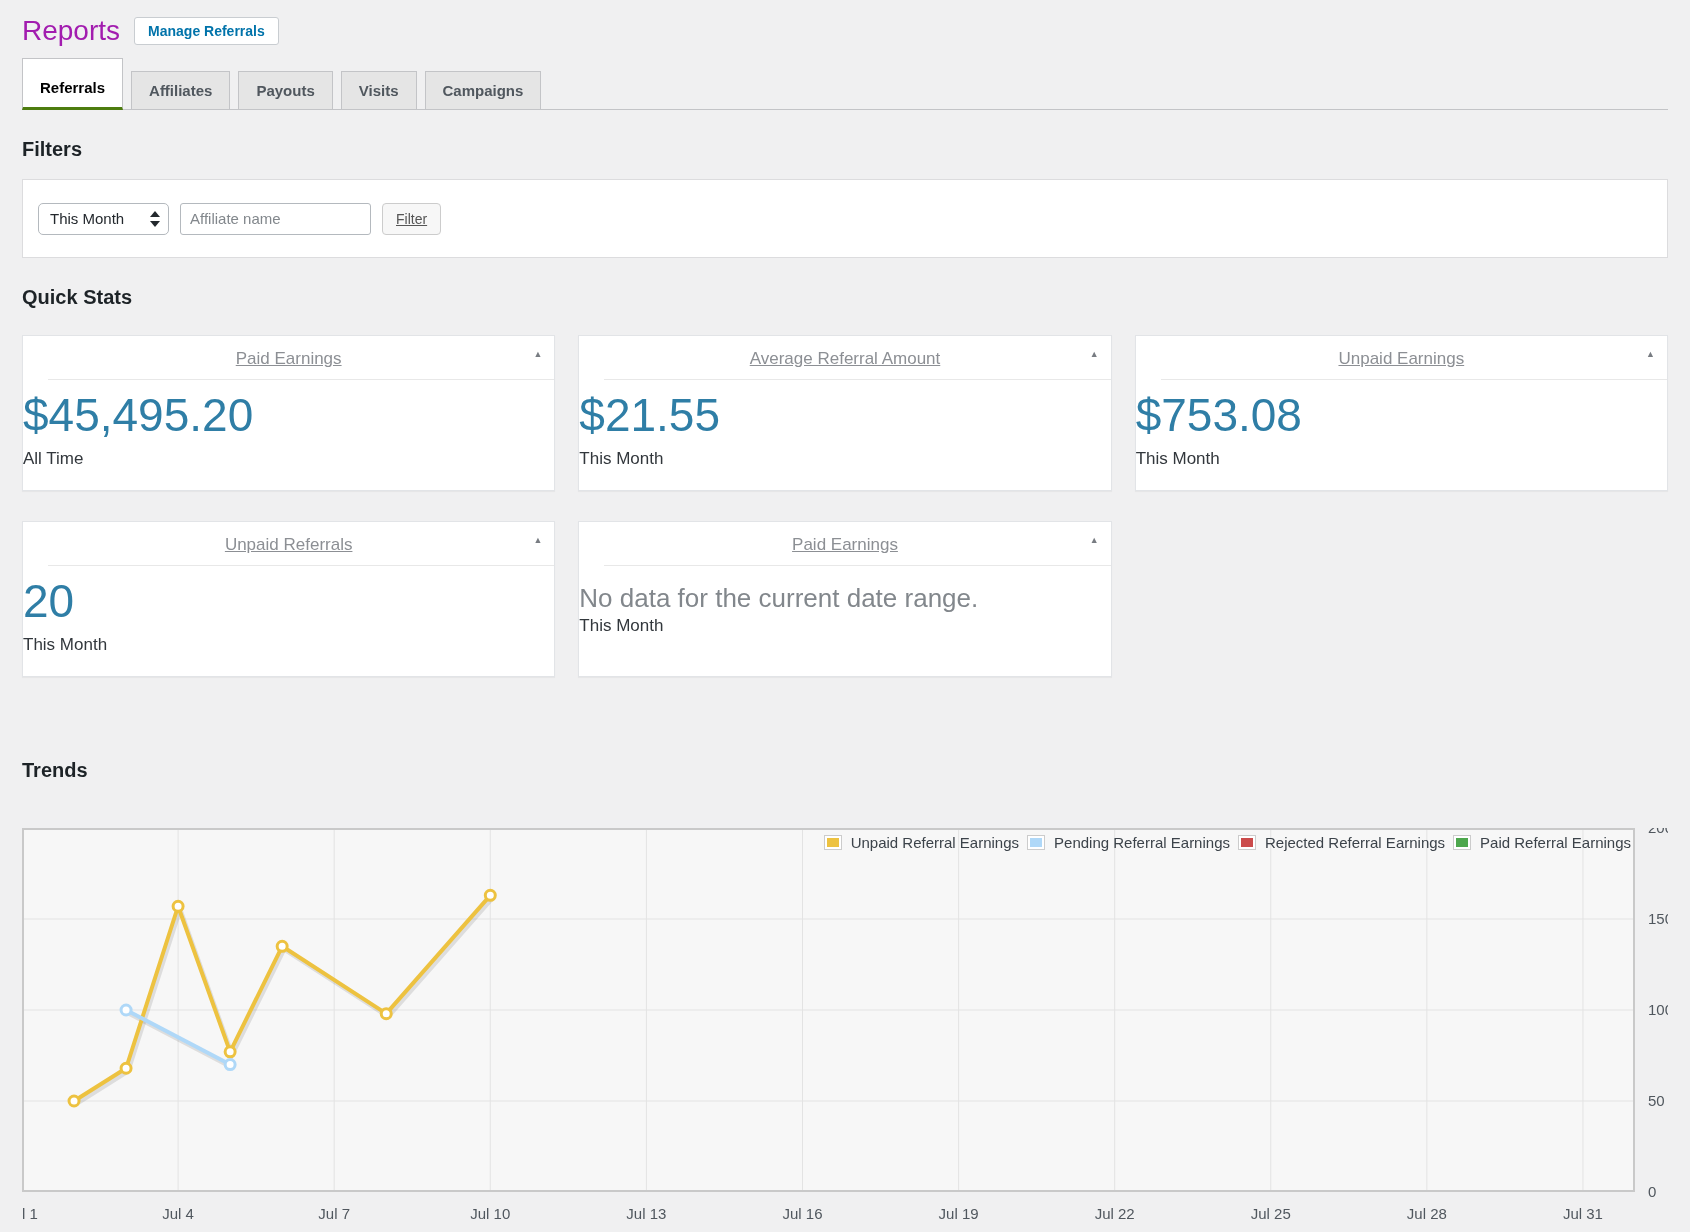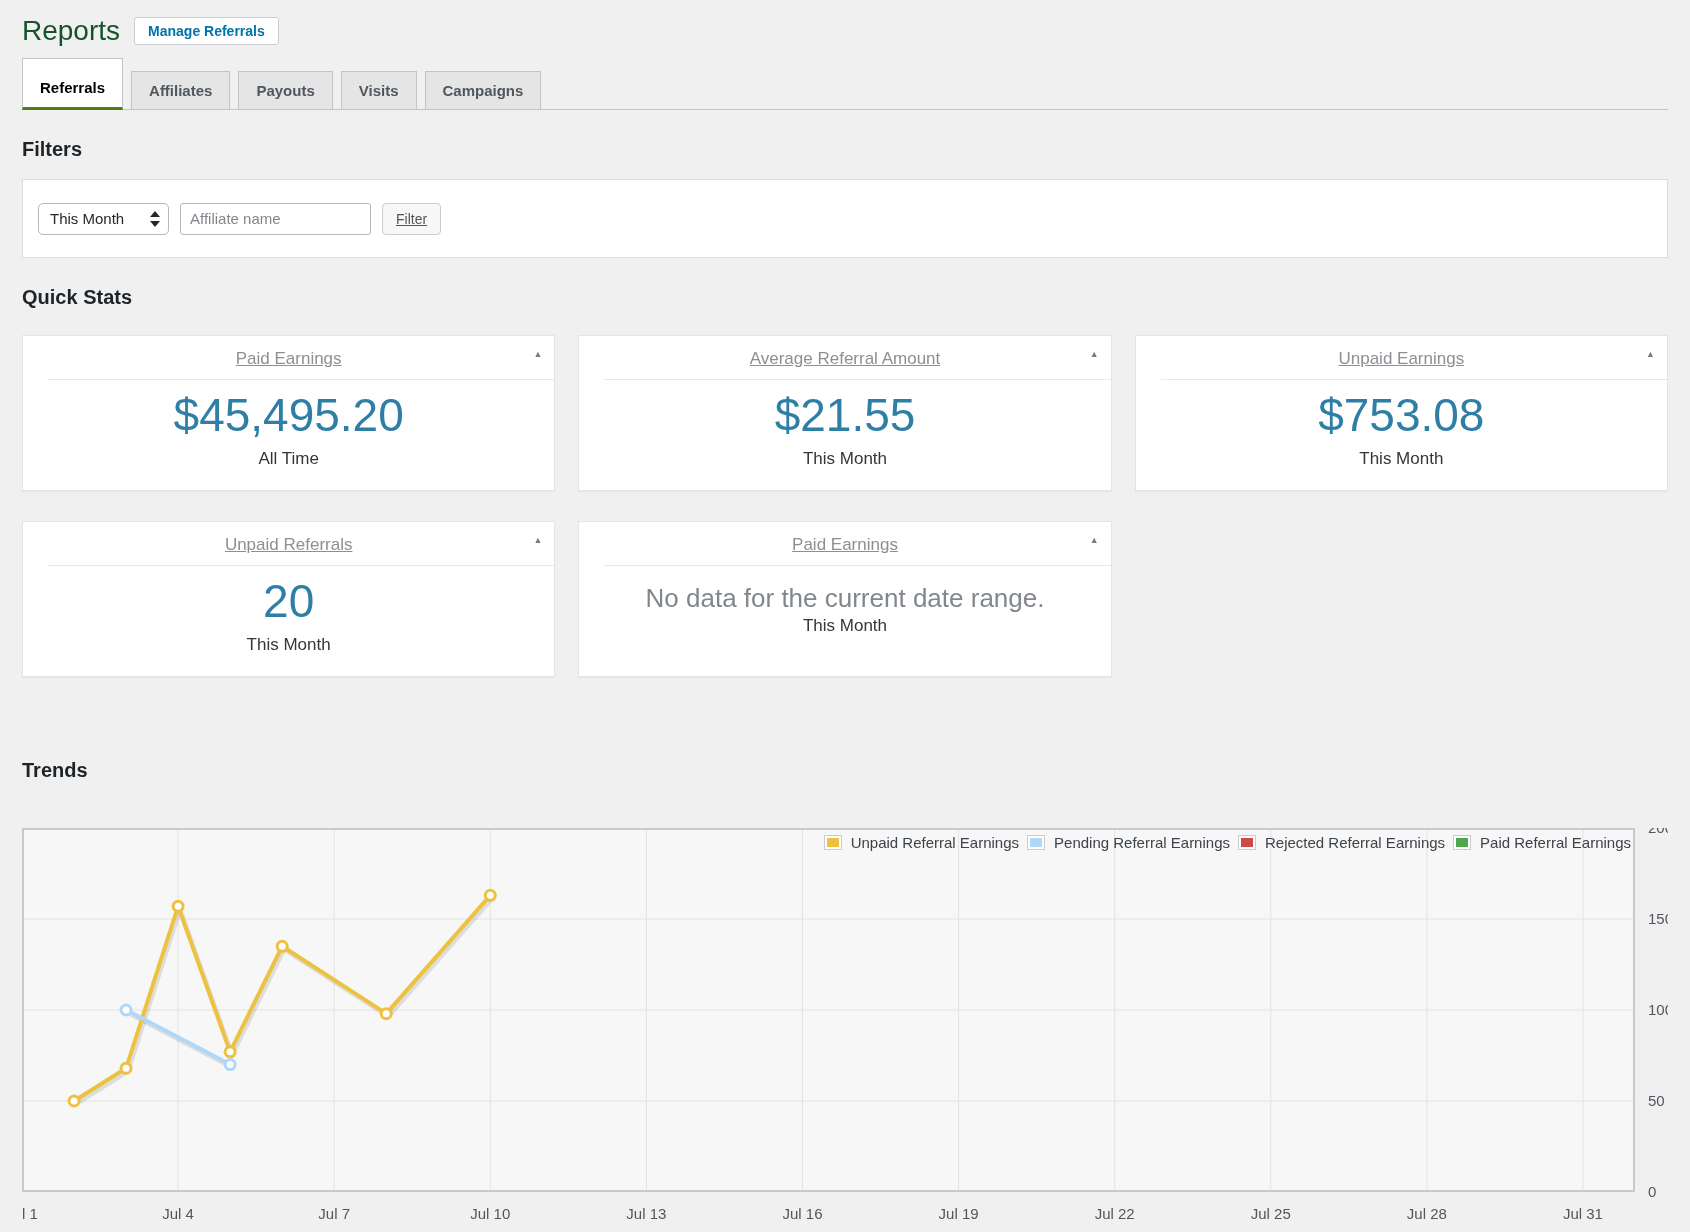--- a/index.html
+++ b/index.html
@@ -5,21 +5,21 @@
   * { box-sizing: border-box; margin: 0; padding: 0; }
   html, body { background: #f0f0f1; }
   body {
     width: 1690px; min-height: 1232px;
     font-family: "Liberation Sans", sans-serif;
     color: #1d2327;
     padding: 14px 22px 10px;
   }
   
   .header-row { display: flex; align-items: center; gap: 14px; height: 34px; }
-  h1.page-title { font-size: 28px; font-weight: 400; color: #14532d; }
+  h1.page-title { font-size: 28px; font-weight: 400; color: #a21caf; }
   .manage-btn {
     display: inline-block; background: #fff; border: 1px solid #c9cdd1;
     border-radius: 3px; color: #0073aa; font-size: 14px; font-weight: 700;
     padding: 6px 13px; text-decoration: none; cursor: pointer; line-height: 1;
   }
   
   .tabs { display: flex; align-items: flex-end; gap: 8px; margin-top: 10px;
           border-bottom: 1px solid #c3c4c7; padding-left: 0; }
   .tab {
     background: #e5e5e5; border: 1px solid #c3c4c7; border-bottom: none;
@@ -72,21 +72,21 @@
     gap: 30px 23px; grid-auto-rows: 156px;
   }
   .card { background: #fff; border: 1px solid #e2e4e7; box-shadow: 0 1px 1px rgba(0,0,0,.04); }
   .card-head { position: relative; padding: 13px 14px 10px; text-align: center; }
   .card-title { font-size: 17px; color: #8c8f94; text-decoration: underline; }
   .card-toggle {
     position: absolute; right: 12px; top: 14px; background: none; border: none;
     font-size: 9px; color: #787c82; cursor: pointer; line-height: 1;
   }
   .card-divider { border-top: 1px solid #e8e8e8; margin-left: 25px; }
-  .card-body { text-align: center; }
+  .card-body { }
   .card-value { margin-top: 10px; font-size: 46px; line-height: 1.12; color: #2f7ea6; }
   .card-message { margin-top: 16px; font-size: 26px; line-height: 32px; color: #82878c; }
   .card-period { margin-top: 7px; font-size: 17px; color: #32373c; }
   .card.no-data .card-period { margin-top: 2px; }
   
   .chart-wrap { position: relative; margin-top: 46px; height: 410px; }
   .chart-wrap svg { position: absolute; left: 0; top: 0; }
   .chart-wrap svg text { font-family: "Liberation Sans", sans-serif; font-size: 15px; fill: #50575e; }
   .legend { position: absolute; top: 6px; right: 37px; display: flex;
             flex-direction: row; gap: 8px; }

